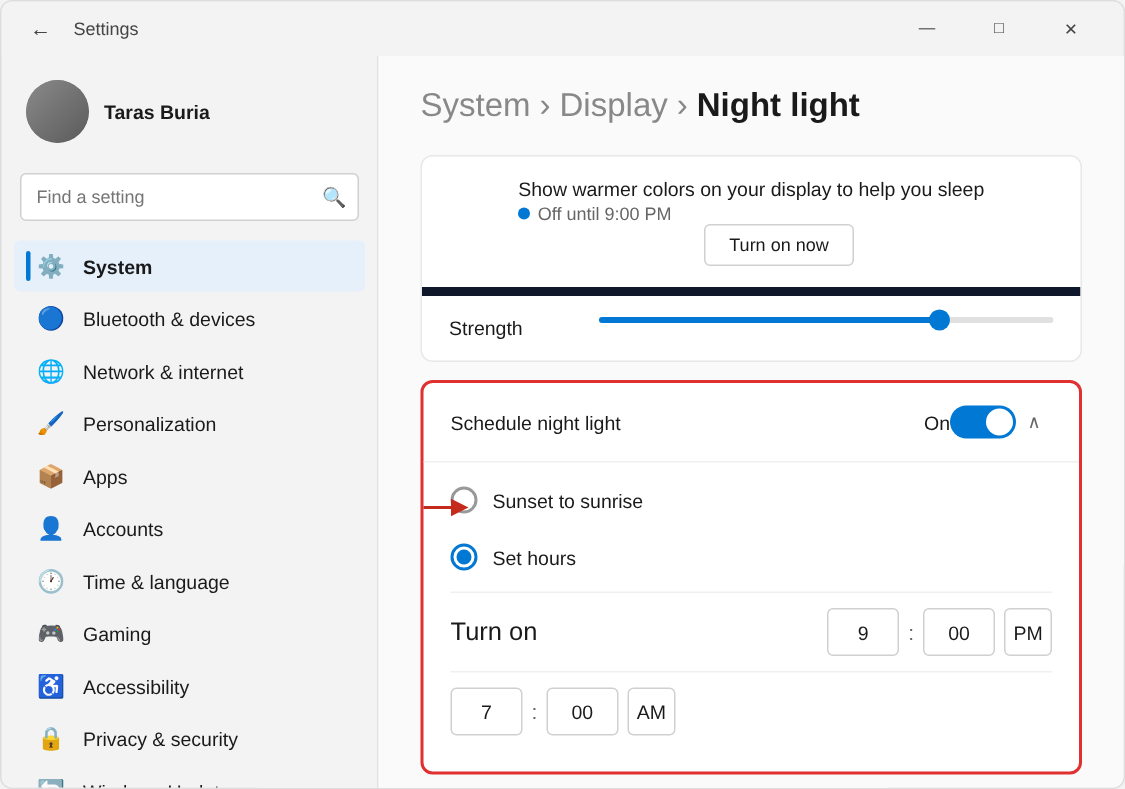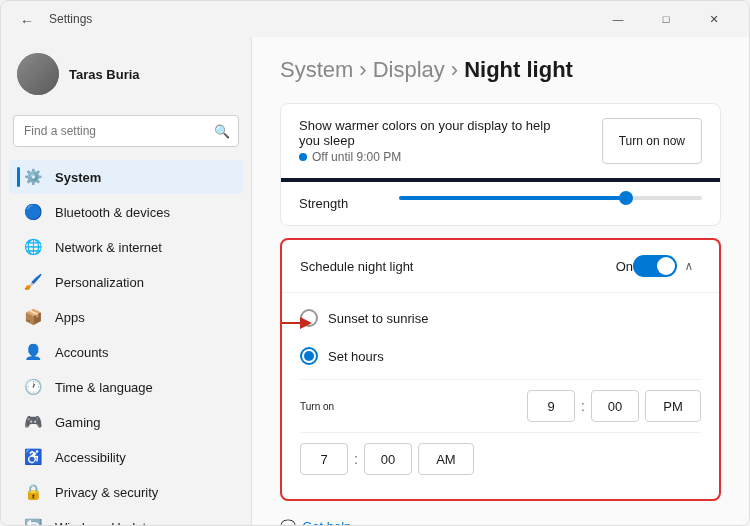--- a/index.html
+++ b/index.html
@@ -198,22 +198,24 @@
     }
     .card {
       background: white;
       border-radius: 8px;
       margin-bottom: 12px;
       overflow: hidden;
       border: 1px solid #e8e8e8;
     }
     .card-row {
       display: flex;
+      align-items: center;
       padding: 14px 18px;
-      border-bottom: 4px solid #0f172a;
+      border-bottom: 6px solid #0f172a;
+      flex-direction: column;
     }
     .card-row:last-child { border-bottom: none; }
     .night-light-info {
       flex: 1;
     }
     .night-light-title {
       font-size: 13px;
       font-weight: 500;
     }
     .night-light-subtitle {
@@ -364,21 +366,21 @@
     .time-rows {
       margin-top: 4px;
     }
     .time-row {
       display: flex;
       align-items: center;
       padding: 10px 0;
       border-top: 1px solid #f0f0f0;
     }
     .time-row-label {
-      font-size: 10px;
+      font-size: 17px;
       flex: 1;
     }
     .time-controls {
       display: flex;
       align-items: center;
       gap: 6px;
     }
     .time-box {
       border: 1px solid #d0d0d0;
       border-radius: 4px;
@@ -391,21 +393,21 @@
       background: white;
       cursor: pointer;
     }
     .time-sep {
       font-size: 14px;
       color: #666;
     }
     .ampm-box {
       border: 1px solid #d0d0d0;
       border-radius: 4px;
-      width: 56px;
+      width: 32px;
       height: 32px;
       display: flex;
       align-items: center;
       justify-content: center;
       font-size: 13px;
       background: white;
       cursor: pointer;
     }
     .get-help {
       display: flex;

